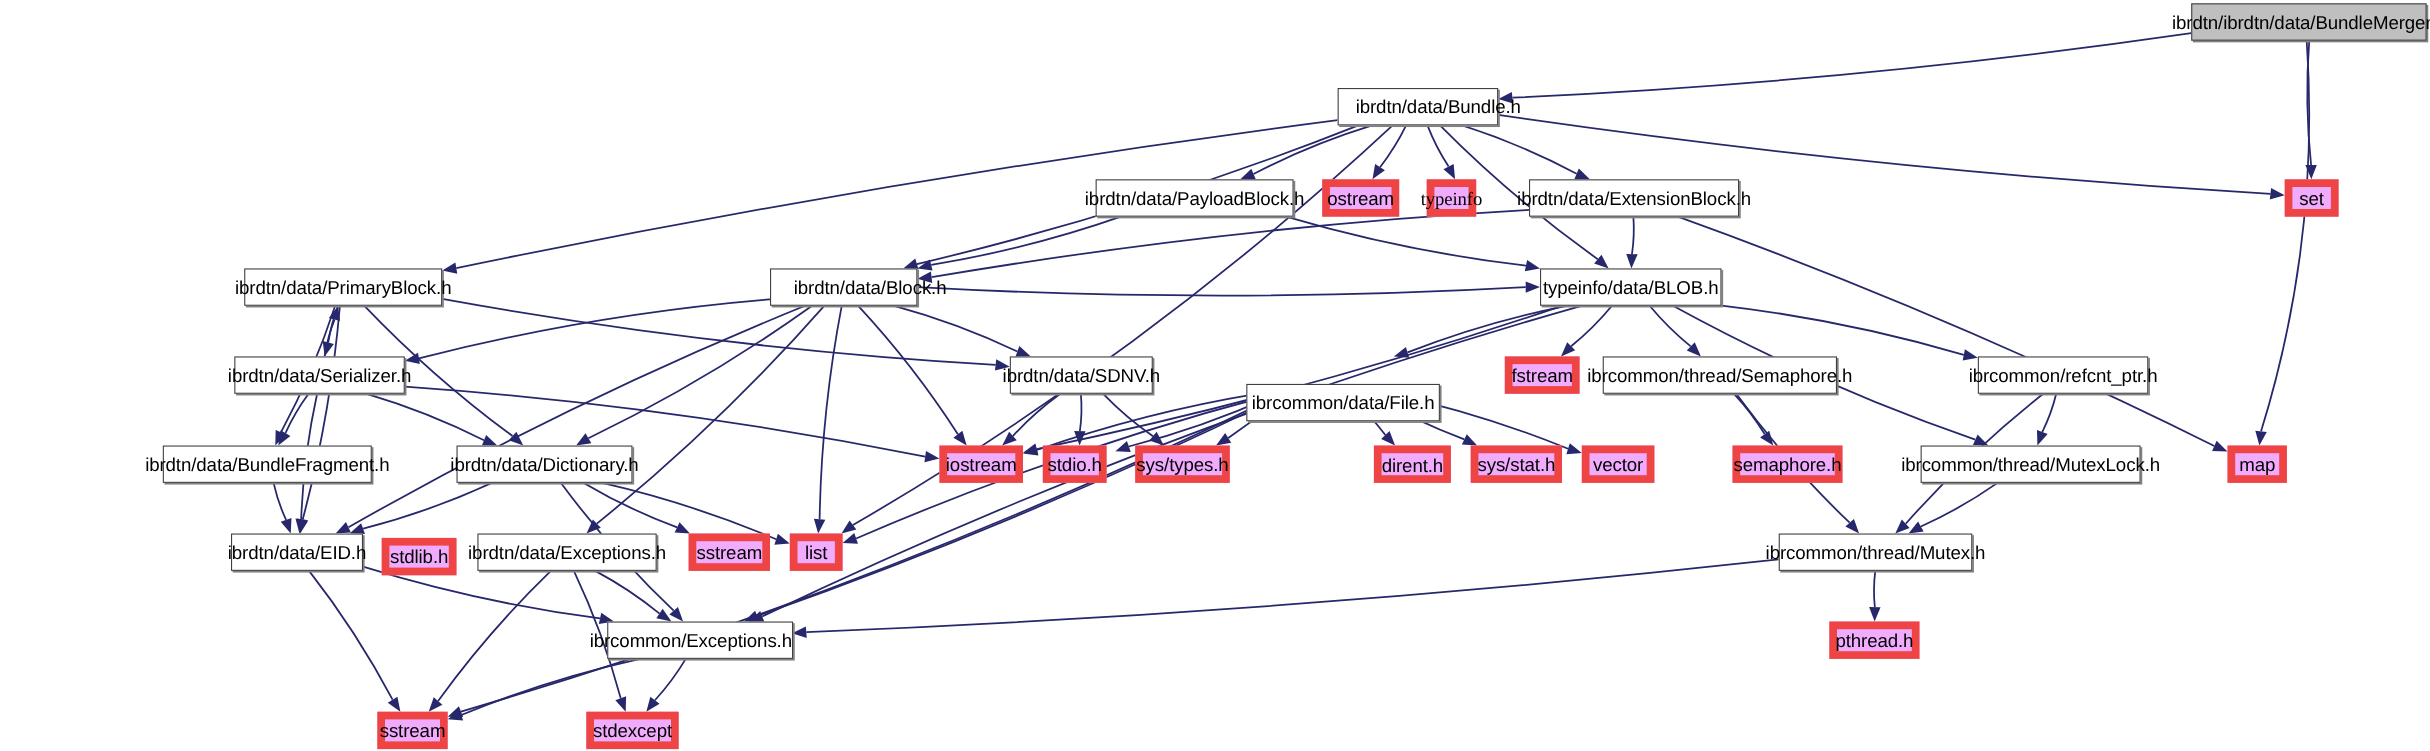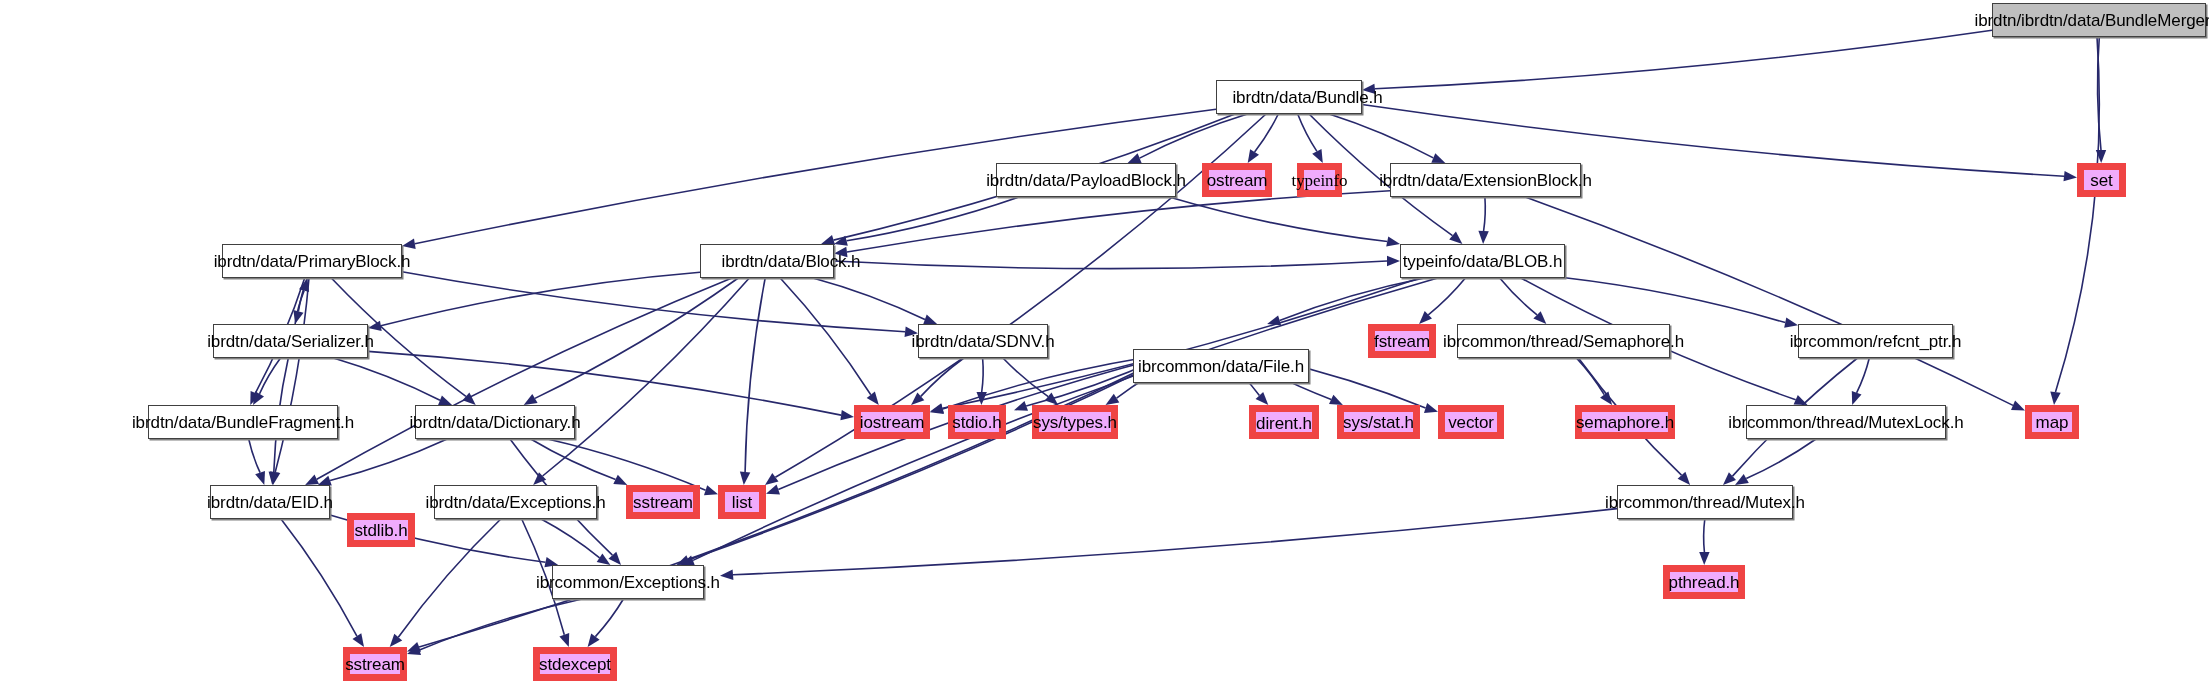--- a/index.html
+++ b/index.html
@@ -293,36 +293,36 @@
       </div>
       <div class="node proj" style="left: 1746px; top: 405px; width: 200px;">
         <span class="node-label">ibrcommon/thread/MutexLock.h</span>
       </div>
       <div class="node sys" style="left: 2025px; top: 405px; width: 54px;">
         <span class="node-label">map</span>
       </div>
       <div class="node proj" style="left: 210px; top: 485px; width: 120px;">
         <span class="node-label">ibrdtn/data/EID.h</span>
       </div>
-      <div class="node sys" style="left: 347px; top: 513px; width: 68px;">
+      <div class="node sys" style="left: 347px; top: 489px; width: 68px;">
         <span class="node-label">stdlib.h</span>
       </div>
       <div class="node proj" style="left: 434px; top: 485px; width: 163px;">
         <span class="node-label">ibrdtn/data/Exceptions.h</span>
       </div>
       <div class="node sys" style="left: 626px; top: 485px; width: 74px;">
         <span class="node-label">sstream</span>
       </div>
       <div class="node sys" style="left: 718px; top: 485px; width: 48px;">
         <span class="node-label">list</span>
       </div>
       <div class="node proj" style="left: 1617px; top: 485px; width: 176px;">
         <span class="node-label">ibrcommon/thread/Mutex.h</span>
       </div>
-      <div class="node proj" style="left: 552px; top: 565px; width: 152px;">
+      <div class="node proj" style="left: 552px; top: 565px; width: 169px; justify-content: flex-end;">
         <span class="node-label">ibrcommon/Exceptions.h</span>
       </div>
       <div class="node sys" style="left: 1663px; top: 565px; width: 82px;">
         <span class="node-label">pthread.h</span>
       </div>
       <div class="node sys" style="left: 343px; top: 647px; width: 64px;">
         <span class="node-label">sstream</span>
       </div>
       <div class="node sys" style="left: 533px; top: 647px; width: 84px;">
         <span class="node-label">stdexcept</span>

